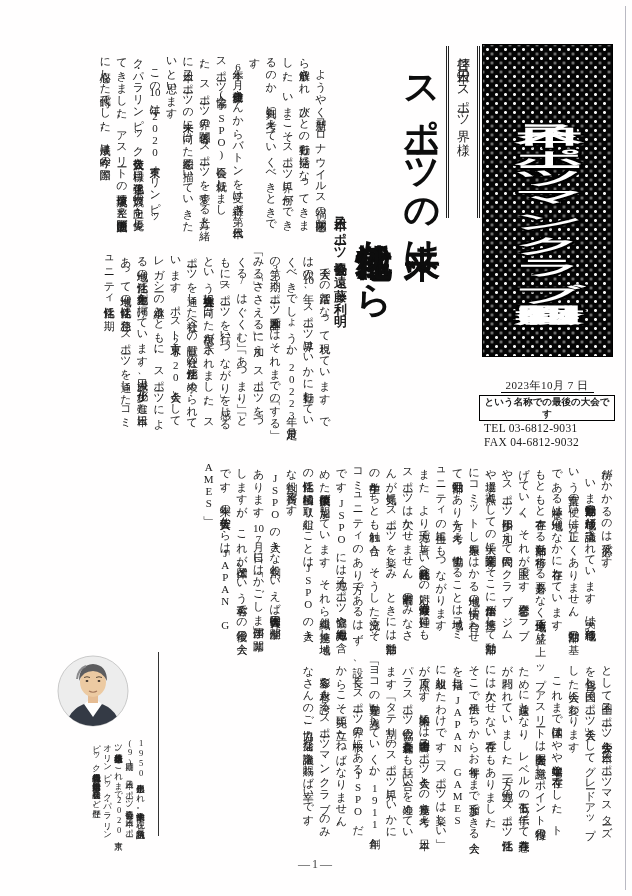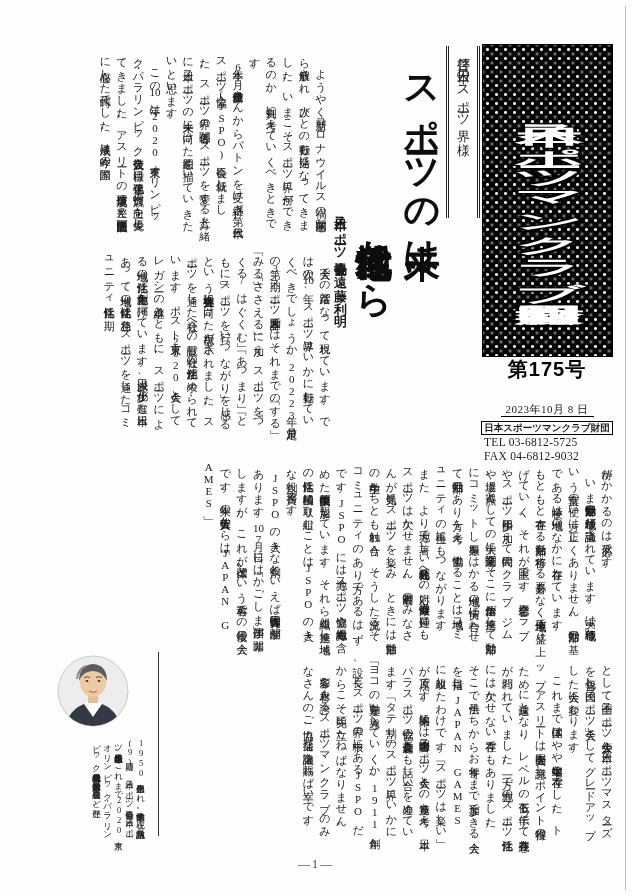--- a/index.html
+++ b/index.html
@@ -96,24 +96,24 @@
 </style>
 </head>
 <body>
 
 <div class="page">
 
   <div class="masthead-box">
     <div class="masthead-title">日本スポーツマンクラブ財団会報</div>
   </div>
   <div class="issue-block">
-    <div class="issue-no">第175号</div><br>
-    <span class="issue-date">2023年10月 8 日</span><br>
-    <span class="issue-org">日本スポーツマンクラブ財団</span>
-    <div class="issue-tel">TEL 03-6812-5725</div>
+    <br>
+    <span class="issue-date">2023年10月 7 日</span><br>
+    <span class="issue-org">という名称での最後の大会です</span>
+    <div class="issue-tel">TEL 03-6812-9031</div>
     <div class="issue-fax">FAX 04-6812-9032</div>
   </div>
 
   <div class="greeting vtext">拝啓　日本のスポーツ界　様</div>
   <div class="headline-l1 vtext">スポーツの未来は、</div>
   <div class="headline-l2 vtext">地域活性化から</div>
   <div class="author vtext">日本スポーツ協会会長　遠　藤　利　明</div>
 
   <div class="vbody vtext row1 tcy-scope">　ようやく新型コロナウイルス禍の閉塞感から解放され、人びとの行動も活発になってきました。いまこそスポーツ界に何ができるのか、真剣に考えていくべきときです。
 　本年<span class="tcy">6</span>月、伊藤雅俊さんからバトンを受け継ぎ第<span class="tcy">17</span>代日本スポーツ協会(JSPO)会長に就任しました。スポーツ界の関係者、スポーツを愛する方々と一緒に日本スポーツの未来に向けた絵図を描いていきたいと思います。

